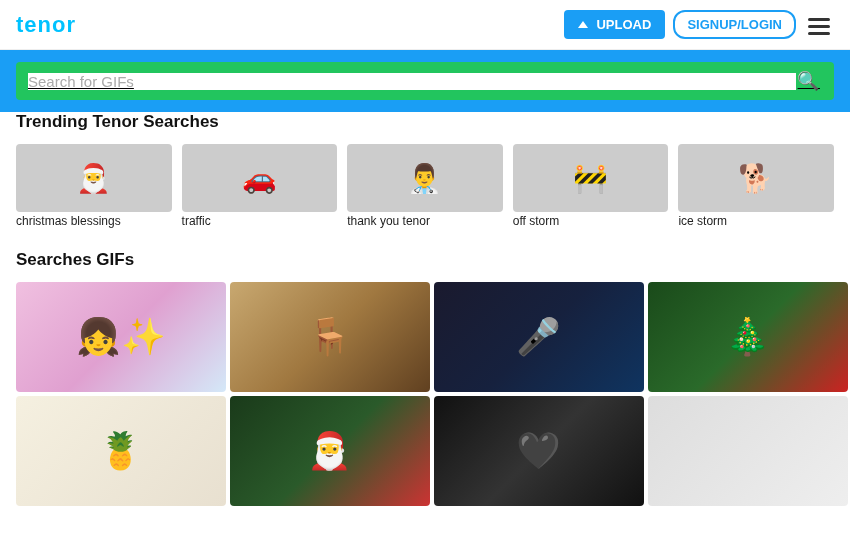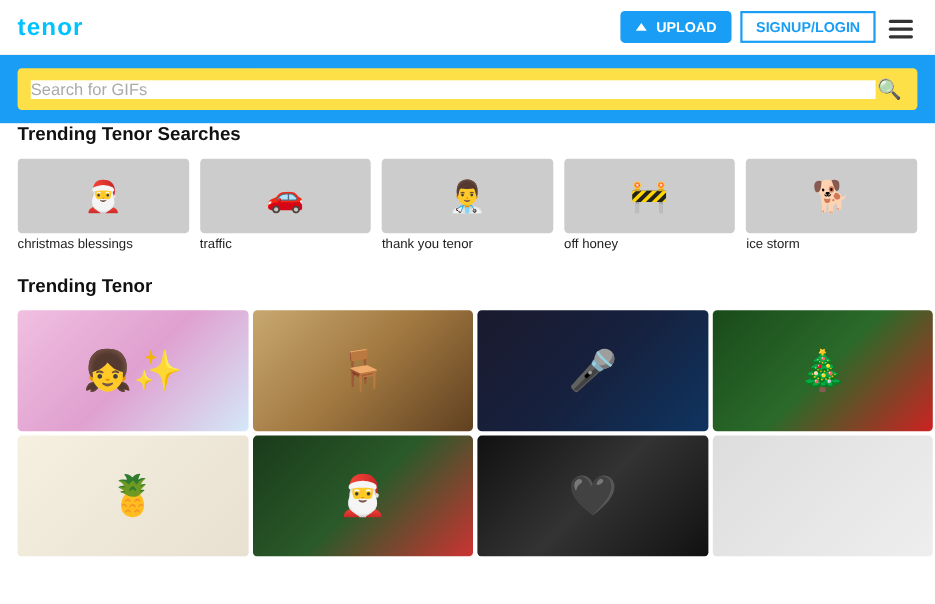--- a/index.html
+++ b/index.html
@@ -45,21 +45,21 @@
       border-left: 5px solid transparent;
       border-right: 5px solid transparent;
       border-bottom: 7px solid #fff;
       margin-right: 2px;
     }
     .btn-signup {
       background: #fff;
       color: #1a9ef5;
       border: 2px solid #1a9ef5;
       padding: 5px 12px;
-      border-radius: 0;
+      border-radius: 12px;
       font-size: 13px;
       font-weight: bold;
       cursor: pointer;
     }
     .hamburger {
       background: #fff;
       border: none;
       cursor: pointer;
       display: flex;
       flex-direction: column;
@@ -76,23 +76,24 @@
     }
 
     
     .search-bar {
       background: #1a9ef5;
       padding: 12px 16px;
     }
     .search-inner {
       display: flex;
       align-items: center;
-      background: #fde047;
+      background: #22c55e;
       border-radius: 4px;
       padding: 8px 12px;
+      text-decoration: underline;
     }
     .search-inner input {
       flex: 1;
       border: none;
       outline: none;
       font-size: 15px;
       color: #333;
     }
     .search-inner input::placeholder { color: #aaa; }
     .search-icon-btn {
@@ -237,31 +238,31 @@
       <span class="thumb-label">traffic</span>
     </div>
 
     <div class="search-item">
       <div class="thumb thumb-3">👨‍⚕️</div>
       <span class="thumb-label">thank you tenor</span>
     </div>
 
     <div class="search-item">
       <div class="thumb thumb-4">🚧</div>
-      <span class="thumb-label">off honey</span>
+      <span class="thumb-label">off storm</span>
     </div>
 
     <div class="search-item">
       <div class="thumb thumb-5">🐕</div>
       <span class="thumb-label">ice storm</span>
     </div>
 
   </div>
 
-  <div class="section-title">Trending Tenor</div>
+  <div class="section-title">Searches GIFs</div>
   <div class="trending-gifs-grid">
 
     <div class="gif-cell gif-1">
       <span>👧✨</span>
     </div>
     <div class="gif-cell gif-2">
       <span>🪑</span>
     </div>
     <div class="gif-cell gif-3">
       <span>🎤</span>

